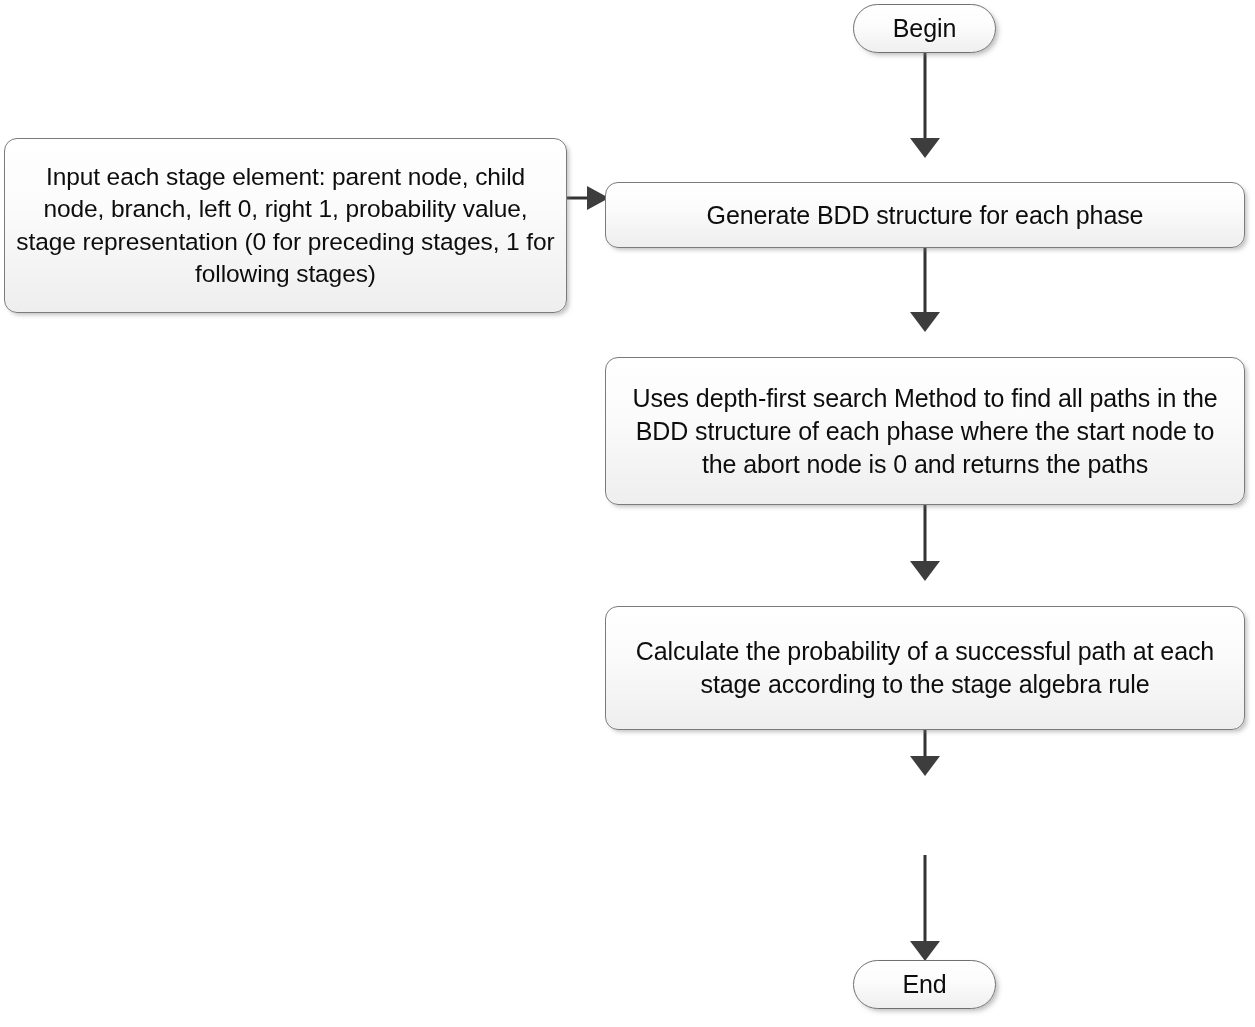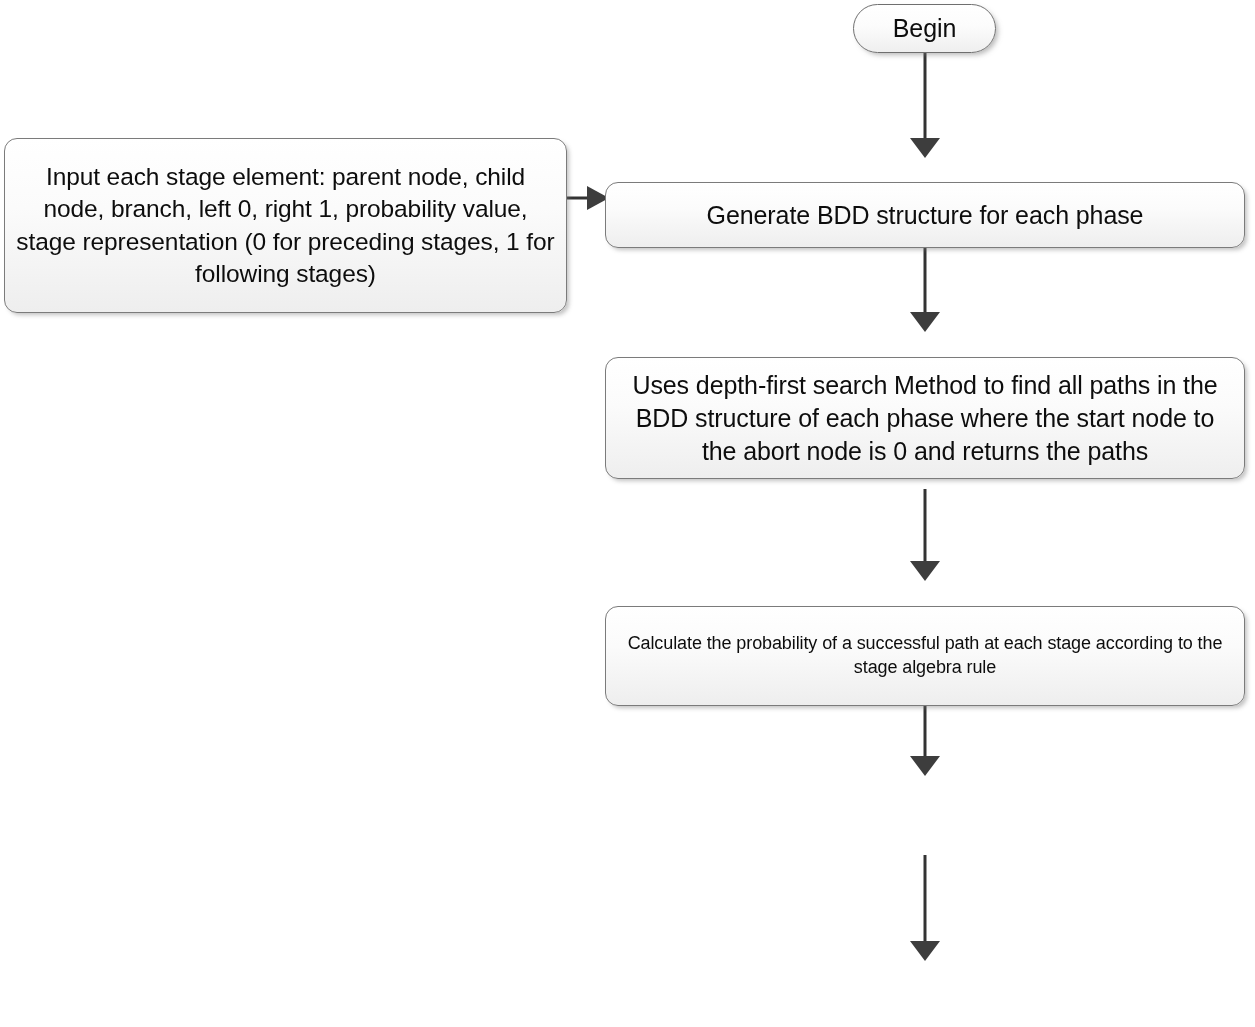--- a/index.html
+++ b/index.html
@@ -49,22 +49,22 @@
     line-height: 1.32;
     letter-spacing: -0.1px;
     white-space: pre-line;
   }
 
   
   #node-begin      { left: 853px; top: 4px;   width: 143px; height: 49px;  font-size: 25px; }
   #node-end        { left: 853px; top: 960px; width: 143px; height: 49px;  font-size: 25px; }
   #node-input      { left: 4px;   top: 111px; width: 563px; height: 175px; font-size: 24.5px; }
   #node-generate   { left: 605px; top: 155px; width: 640px; height: 66px;  font-size: 25px; }
-  #node-dfs        { left: 605px; top: 330px; width: 640px; height: 122px; font-size: 25px; }
-  #node-calculate  { left: 605px; top: 579px; width: 640px; height: 100px; font-size: 18px; }
+  #node-dfs        { left: 605px; top: 330px; width: 640px; height: 148px; font-size: 25px; }
+  #node-calculate  { left: 605px; top: 579px; width: 640px; height: 124px; font-size: 25px; }
   #node-output     { left: 605px; top: 775px; width: 640px; height: 81px;  font-size: 25px; }
 
   
   .connector {
     position: absolute;
   }
   .connector svg {
     display: block;
     overflow: visible;
   }
@@ -138,14 +138,17 @@
 
   <div class="node node-process" id="node-dfs">
     <span class="node-text">Uses depth-first search Method to find all paths in the BDD structure of each phase where the start node to the abort node is 0 and returns the paths</span>
   </div>
 
   <div class="node node-process" id="node-calculate">
     <span class="node-text">Calculate the probability of a successful path at each stage according to the stage algebra rule</span>
   </div>
 
 
+  <div class="node node-terminator" id="node-end">
+    <span class="node-text">End</span>
+  </div>
 
 </div>
 
 </body></html>

